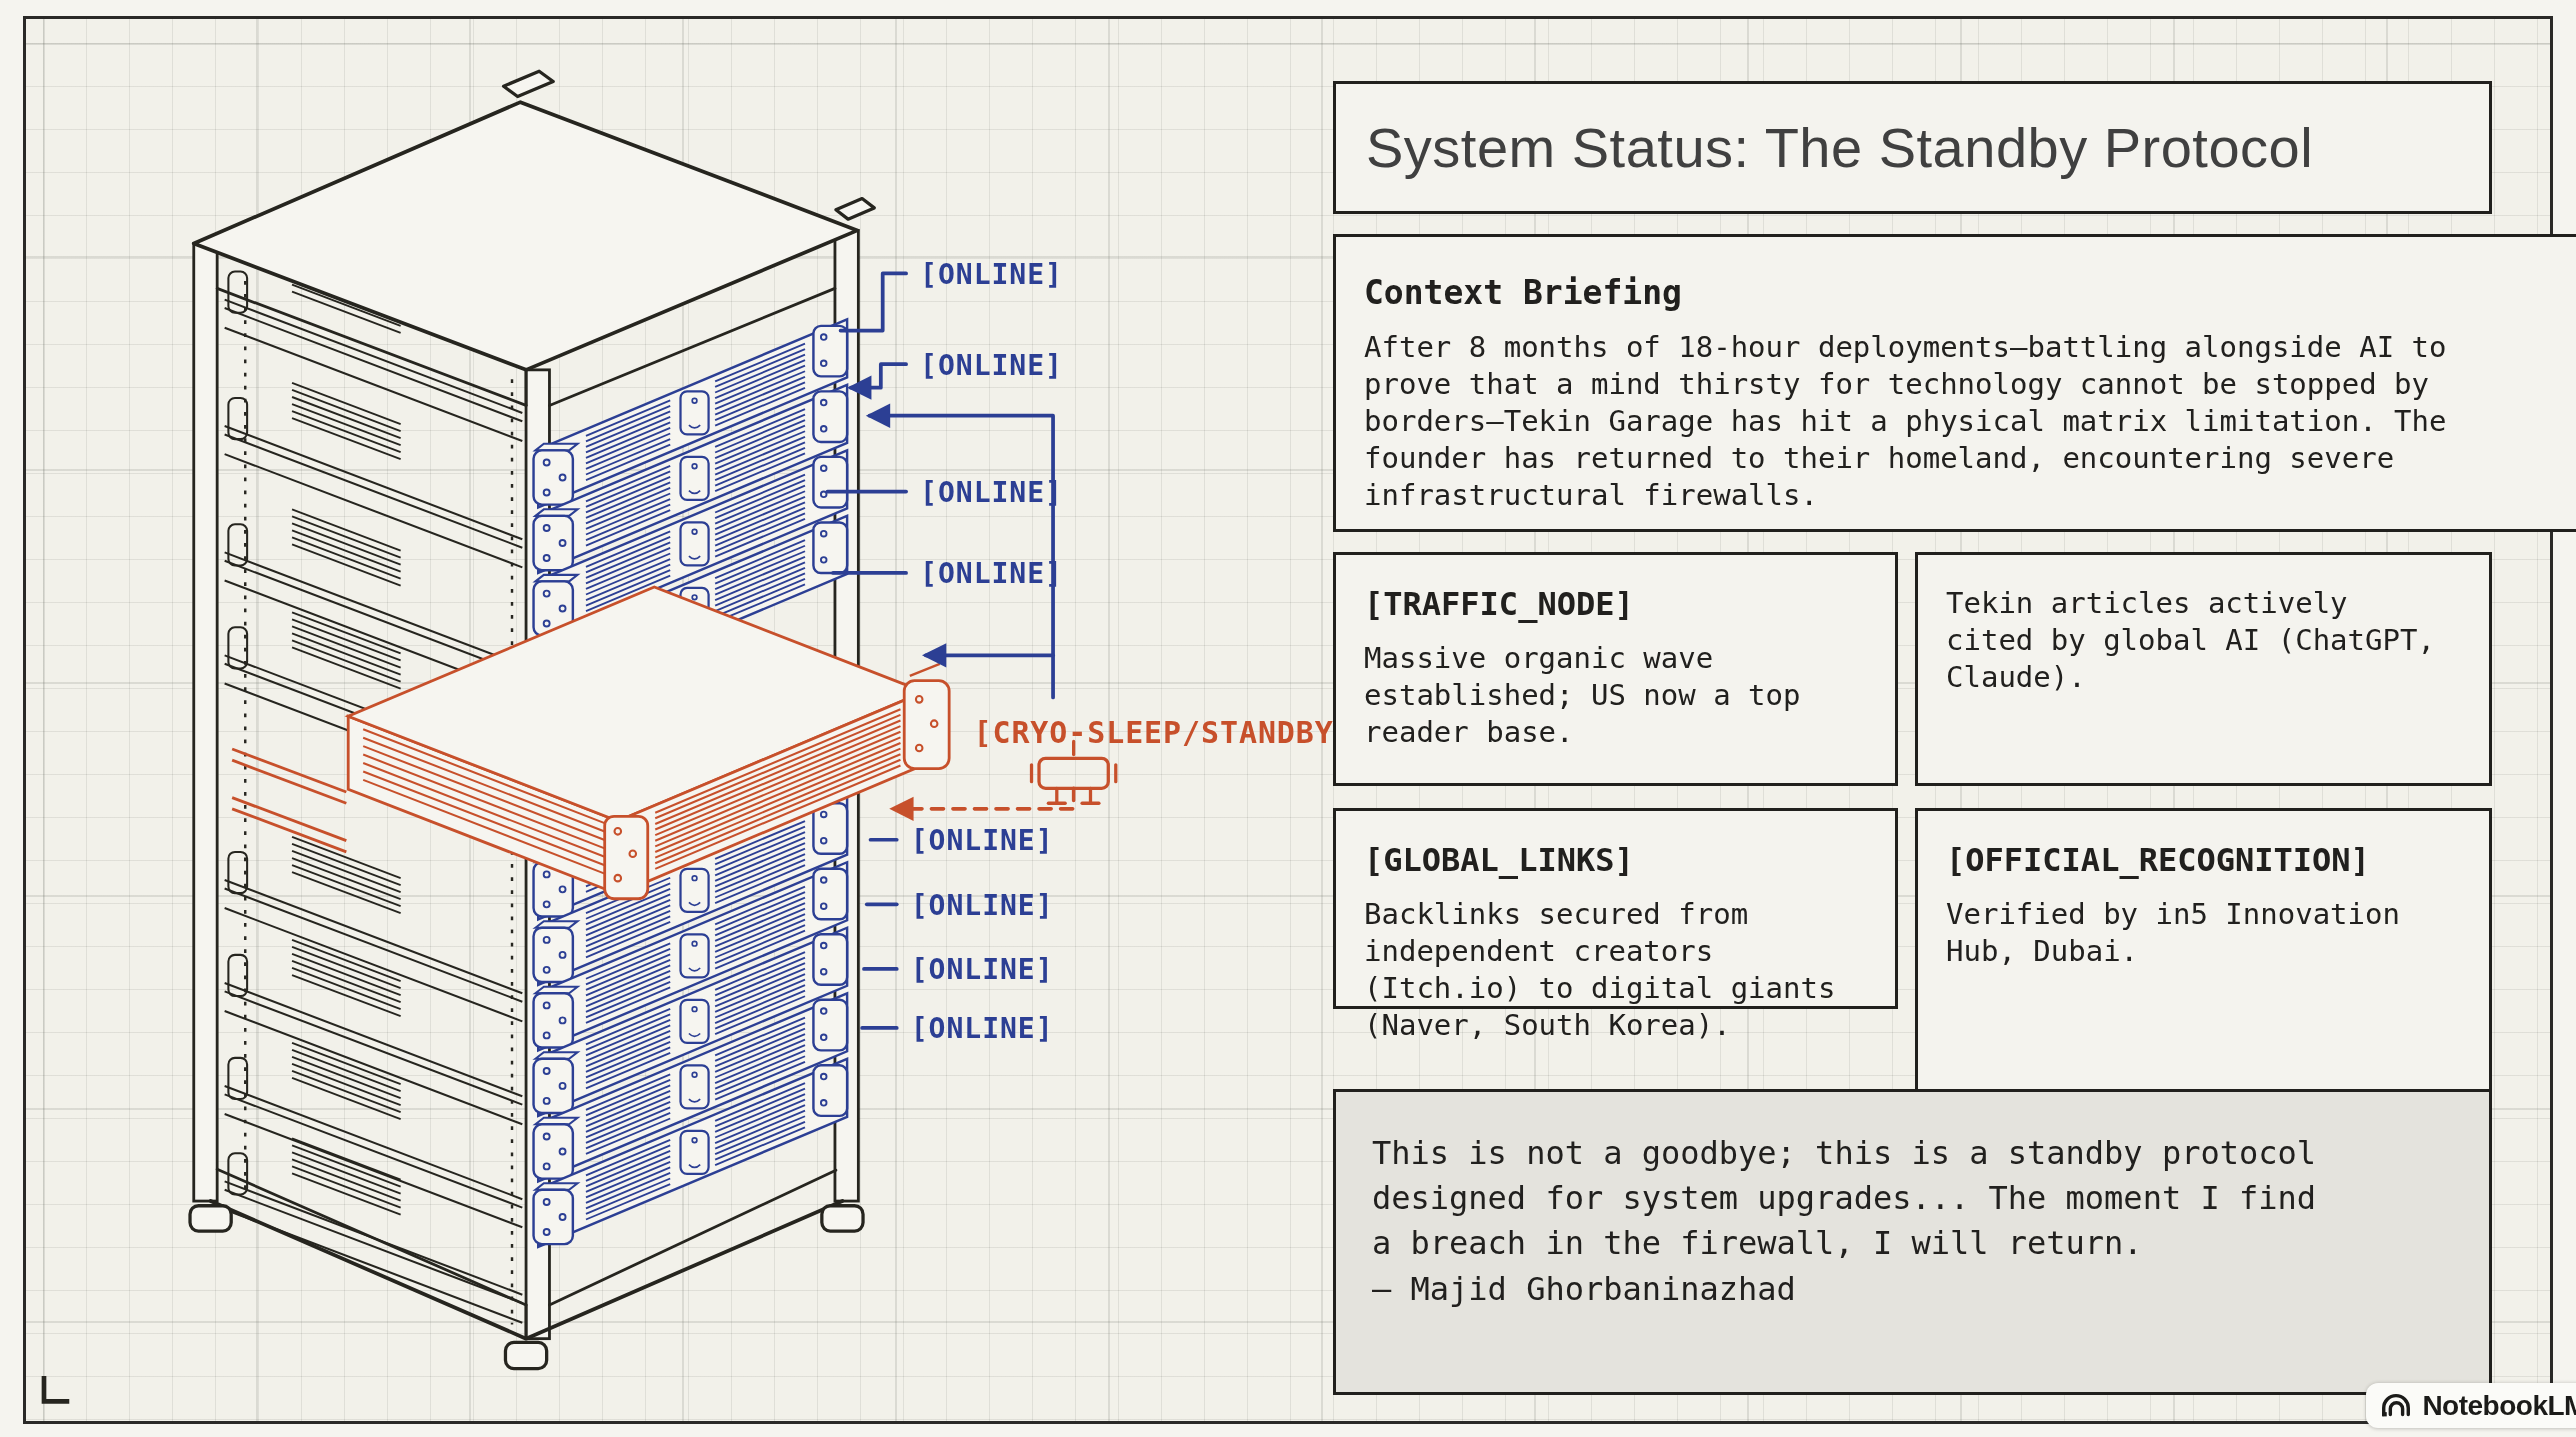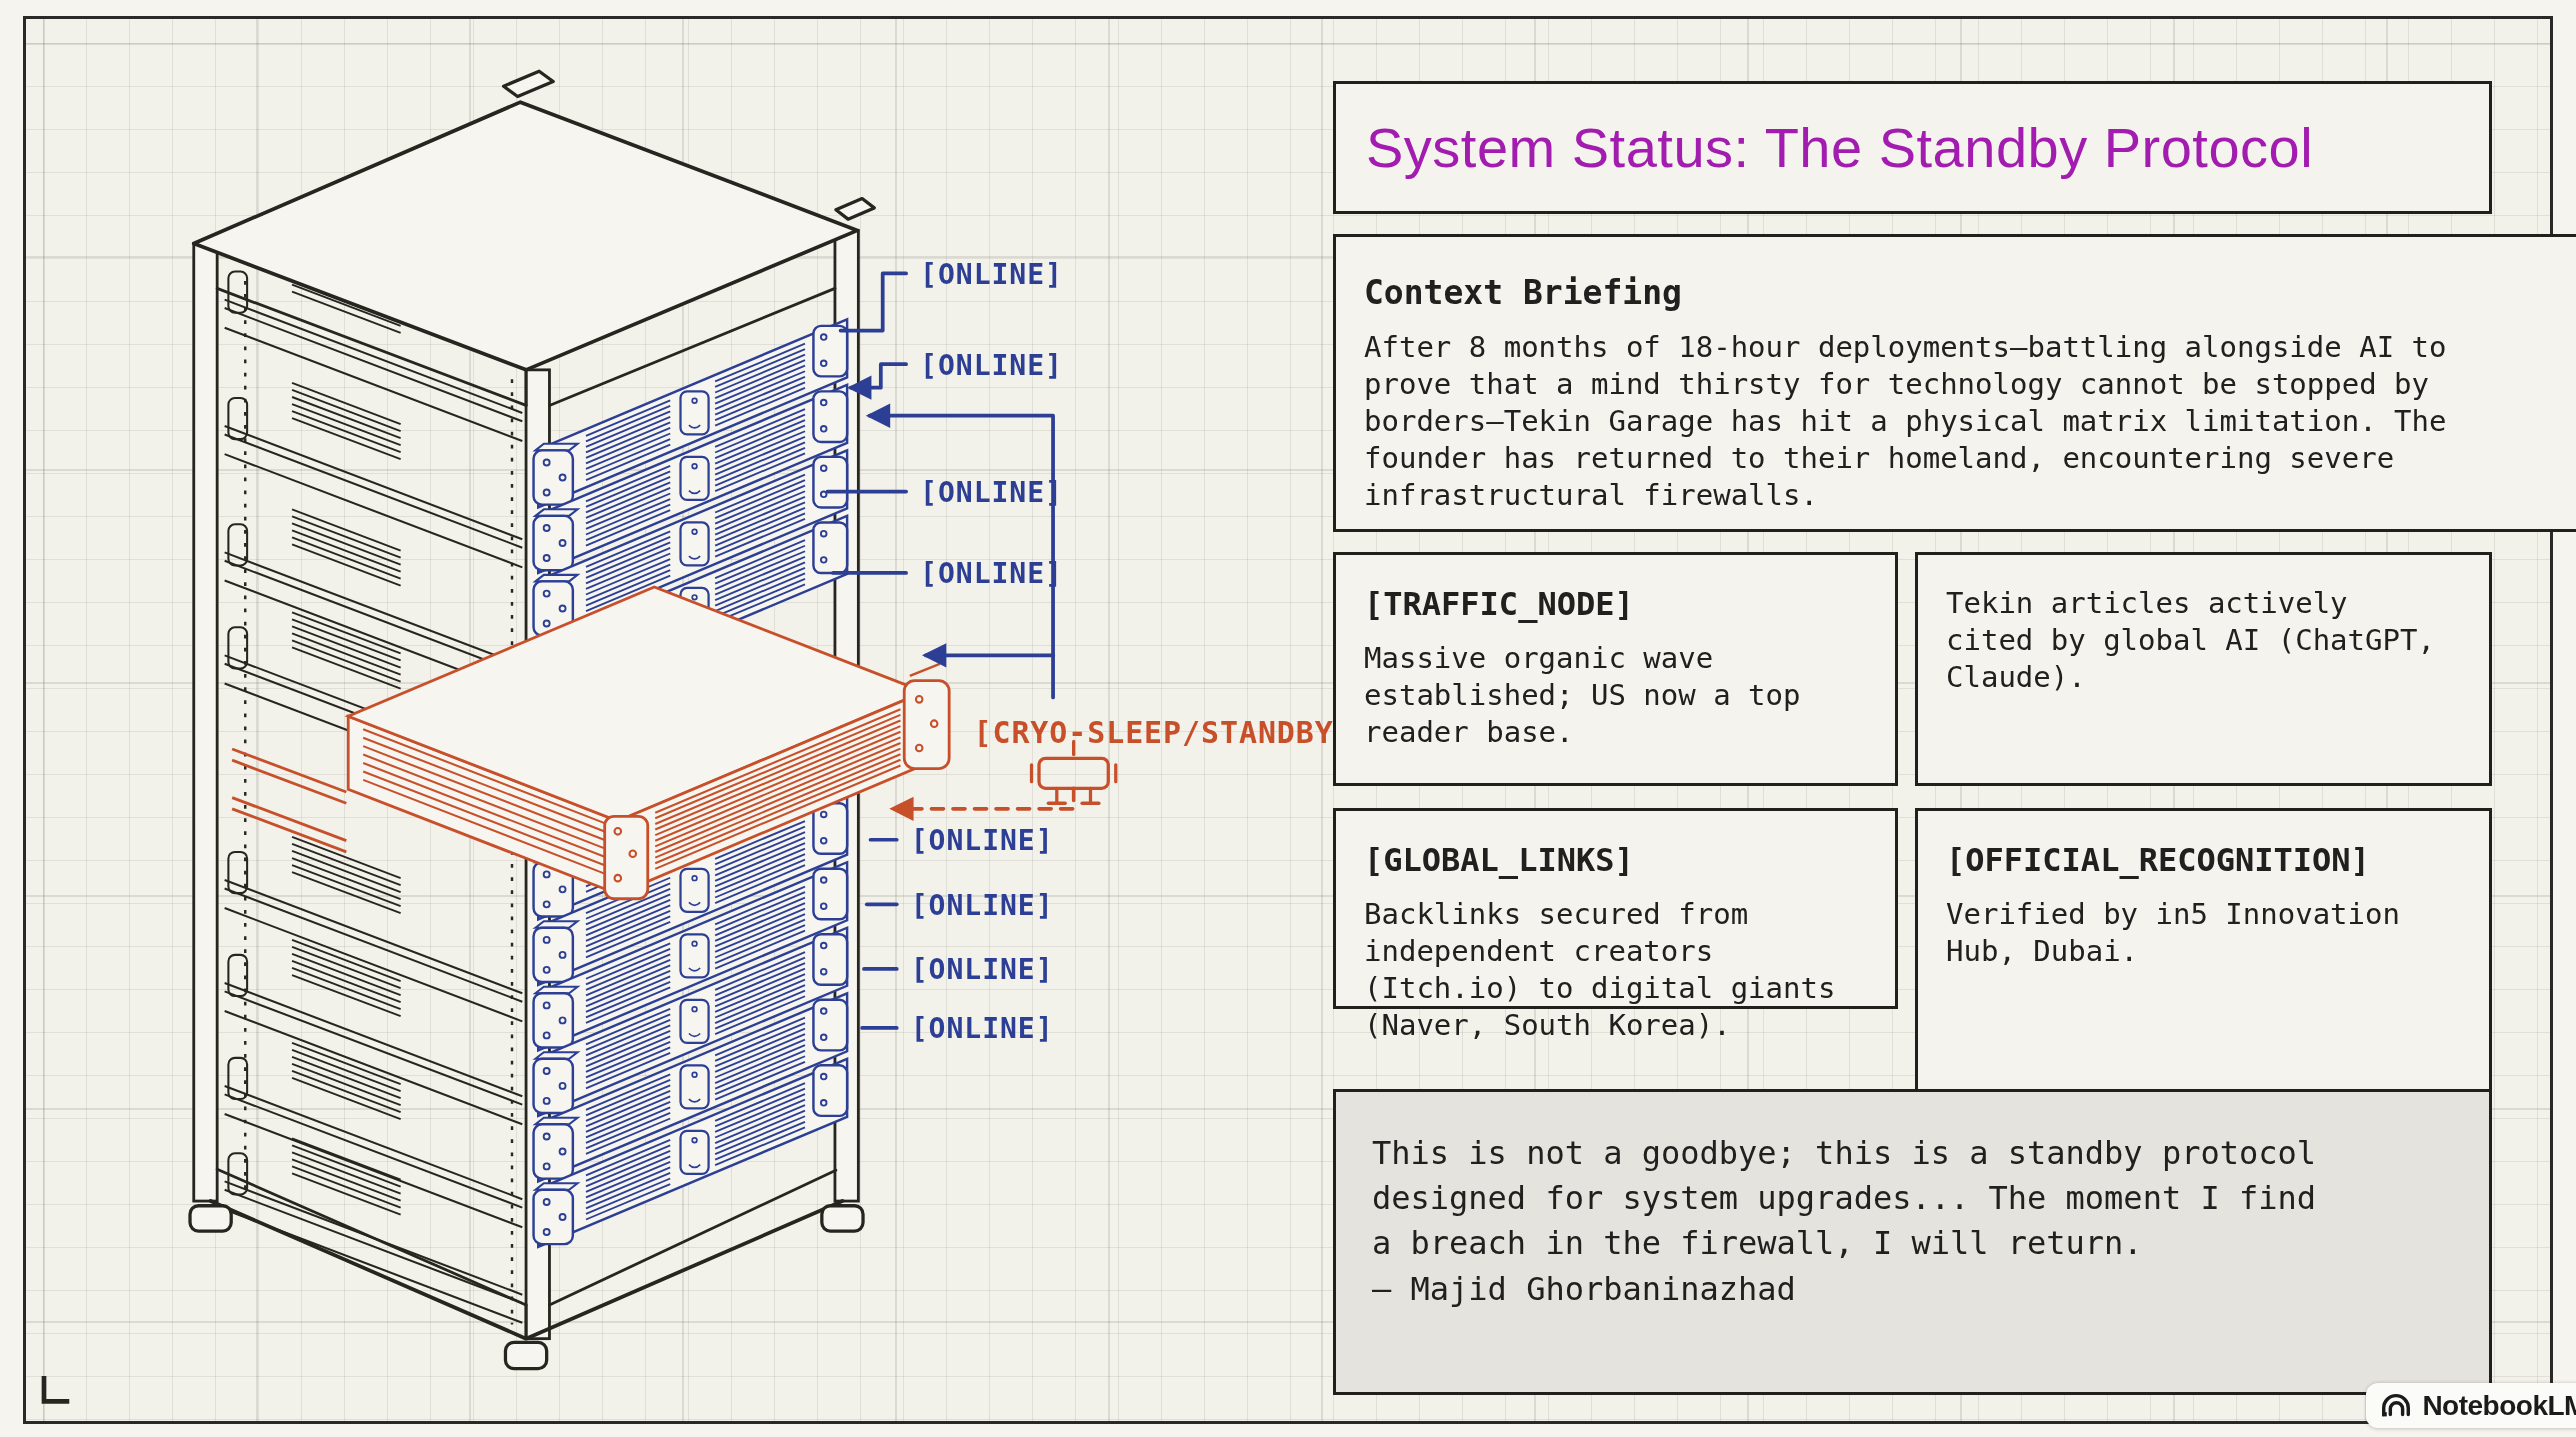--- a/index.html
+++ b/index.html
@@ -34,21 +34,21 @@
   #diagram{position:absolute;left:0;top:0;z-index:2;pointer-events:none;}
 
   .panelbox{
     position:absolute;z-index:3;
     background:var(--boxfill);
     border:3.7px solid #21201d;
   }
   #titleBox{left:1333px;top:81px;width:1159px;height:133px;display:flex;align-items:center;padding-left:30px;}
   .bigtitle{
     font-family:"Liberation Sans", sans-serif;
-    font-weight:500;font-size:56px;line-height:1;color:#a21caf;letter-spacing:0.5px;
+    font-weight:500;font-size:56px;line-height:1;color:#404040;letter-spacing:0.5px;
   }
   #contextBox{left:1333px;top:234px;width:1375px;height:298px;padding:36px 26px 0 28px;}
   .ctx-head{font-size:33px;font-weight:700;margin-bottom:17px;}
   .ctx-body{font-size:29px;line-height:37px;width:1106px;}
 
   .statbox{padding:30px 26px 0 28px;}
   #stat0{left:1333px;top:552px;width:565px;height:234px;}
   #stat1{left:1915px;top:552px;width:577px;height:234px;}
   #stat2{left:1333px;top:808px;width:565px;height:201px;}
   #stat3{left:1915px;top:808px;width:577px;height:318px;}

